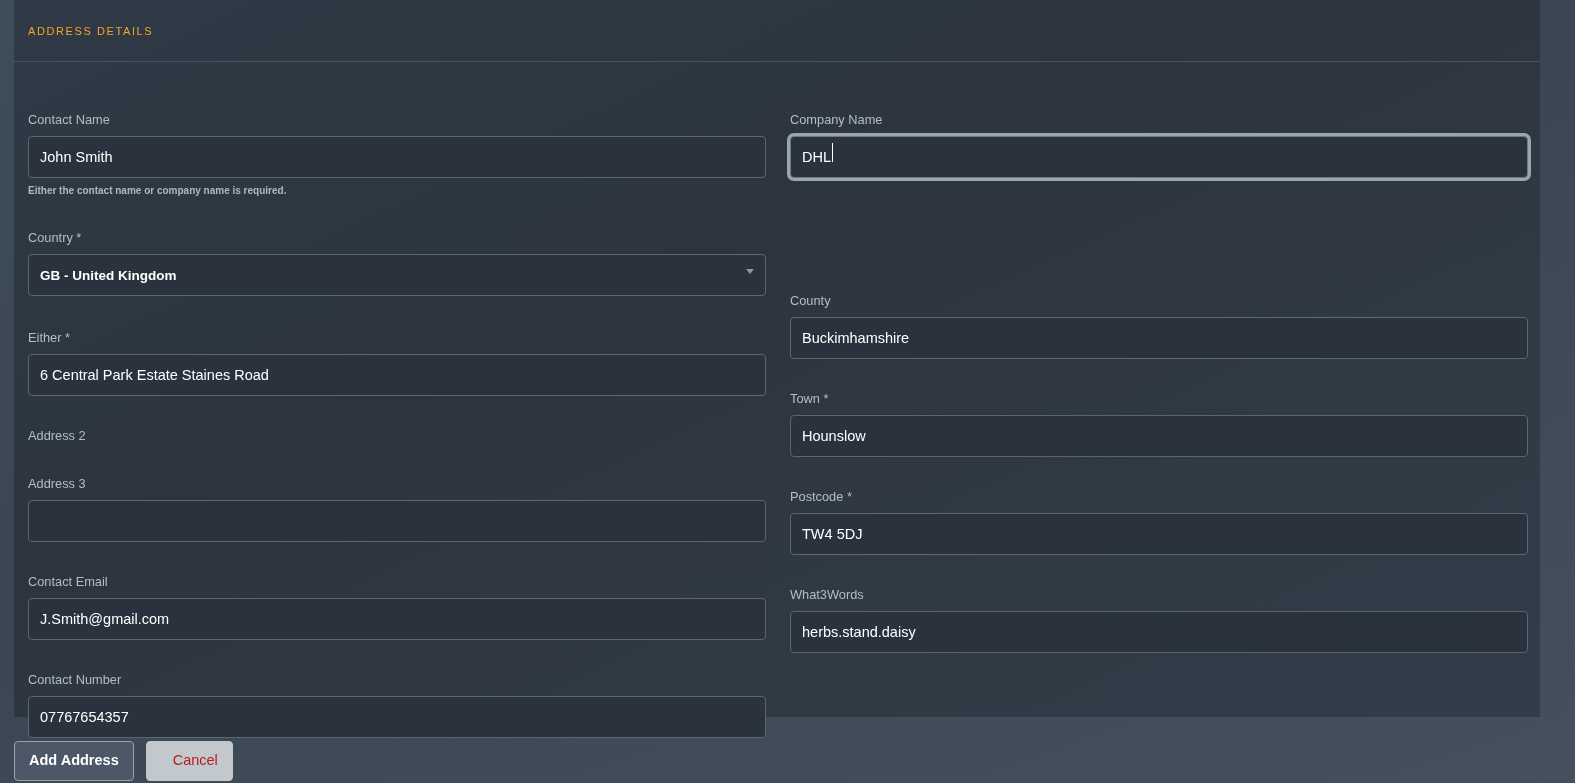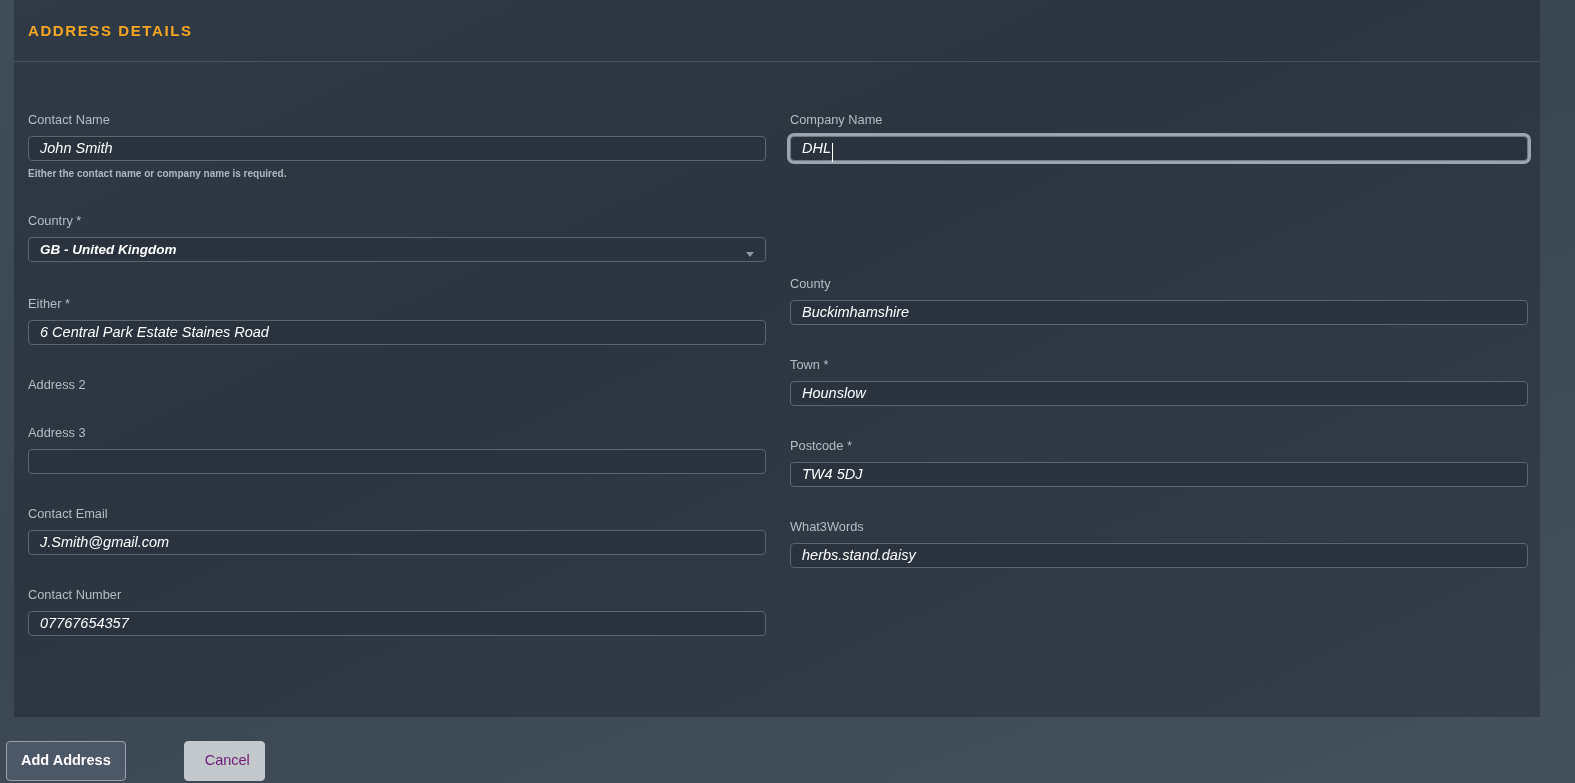--- a/index.html
+++ b/index.html
@@ -37,22 +37,22 @@
     height: 62px;
     box-sizing: border-box;
     padding: 0 0 0 14px;
     display: flex;
     align-items: center;
     border-bottom: 1px solid #46525e;
   }
 
   .panel-title {
     color: #f5a623;
-    font-size: 15px;
-    font-weight: bold;
+    font-size: 11px;
+    font-weight: normal;
     letter-spacing: 1.6px;
     text-transform: uppercase;
   }
 
   .panel-body {
     position: relative;
     padding: 18px 14px 0 14px;
   }
 
   
@@ -76,32 +76,31 @@
     font-size: 12.8px;
     line-height: 16px;
     margin-bottom: 8px;
     font-weight: normal;
     margin-top: 32px;
   }
 
   .control {
     box-sizing: border-box;
     width: 100%;
-    height: 25px;
+    height: 42px;
     background: #29323d;
     border: 1px solid #5a6672;
     border-radius: 4px;
     color: #ffffff;
     font-size: 14.5px;
     font-family: "Liberation Sans", sans-serif;
     padding: 0 11px;
     line-height: 31px;
     outline: none;
     display: block;
-    font-style: italic;
   }
   .control::placeholder { color: #7d8794; }
 
   
   .control.focused {
     border: 1px solid #6f7b87;
     box-shadow: 0 0 0 3px #9aa5b0;
     position: relative;
   }
 
@@ -148,21 +147,21 @@
   .footer {
     position: absolute;
     left: 0;
     top: 717px;
     width: 1575px;
     height: 66px;
     background: transparent;
   }
   .footer-inner {
     position: absolute;
-    left: 6px;
+    left: 14px;
     top: 24px;
     display: flex;
     align-items: flex-start;
     gap: 12px;
     justify-content: center;
   }
 
   .btn {
     font-family: "Liberation Sans", sans-serif;
     font-size: 14.5px;
@@ -175,25 +174,24 @@
   .btn-primary {
     background: #4c5868;
     color: #ffffff;
     border: 1px solid #97a2ad;
     font-weight: bold;
     padding: 11px 14px 12px 14px;
   }
 
   .btn-secondary {
     background: #c3c8cd;
-    color: #701a75;
+    color: #b91c1c;
     border: 1px solid #c3c8cd;
     font-weight: normal;
-    padding: 11px 14px 12px 20px;
-    margin-left: 46px;
+    padding: 11px 14px 12px 26px;
   }
 </style>
 </head>
 <body>
 
 <div class="page">
 
   <div class="panel">
 
     <div class="panel-header">

